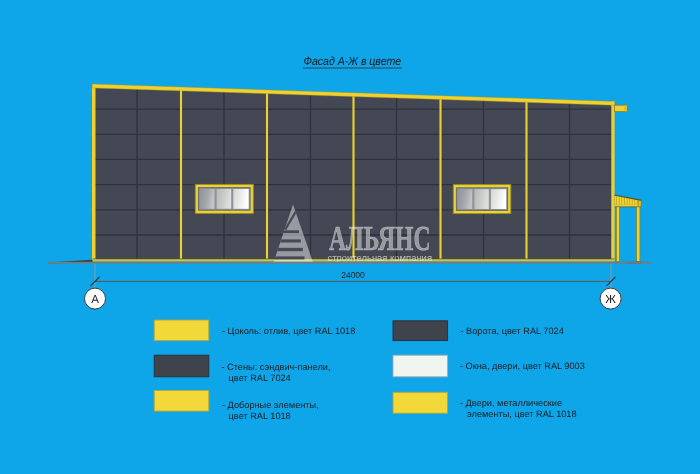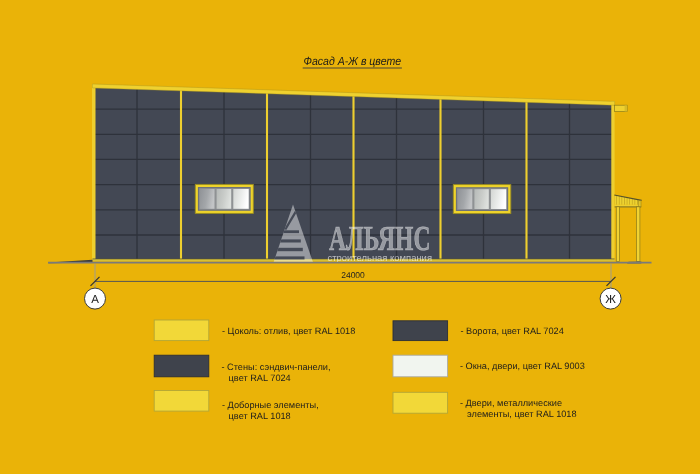--- a/index.html
+++ b/index.html
@@ -1,16 +1,16 @@
 <!DOCTYPE html>
 <html><head>
 <meta charset="utf-8">
 <style>
   html,body{margin:0;padding:0;background:#fff;}
-  #page{position:relative;width:700px;height:474px;background:#eab308;overflow:hidden;
+  #page{position:relative;width:700px;height:474px;background:#0ea5e9;overflow:hidden;
         font-family:"Liberation Sans",sans-serif;}
   svg{position:absolute;left:0;top:0;}
 </style>
 </head>
 <body>
 <div id="page">
 <svg width="700" height="474" viewBox="0 0 700 474" xmlns="http://www.w3.org/2000/svg" text-rendering="geometricPrecision">
   <defs>
     <linearGradient id="p1" x1="0" y1="0" x2="1" y2="0.25">
       <stop offset="0" stop-color="#909397"></stop>

